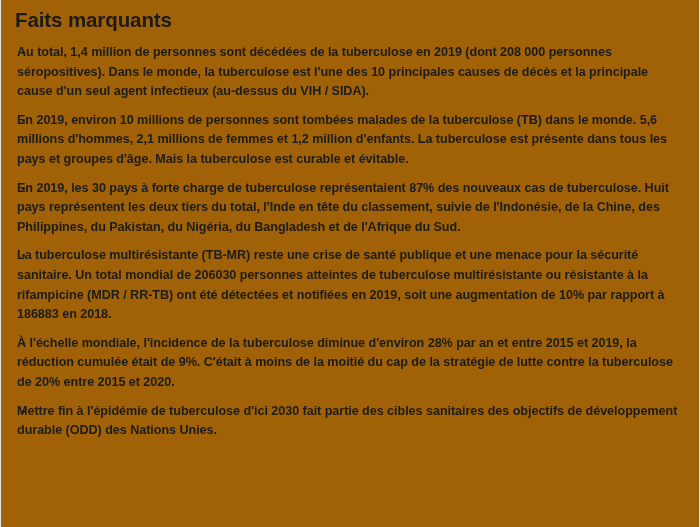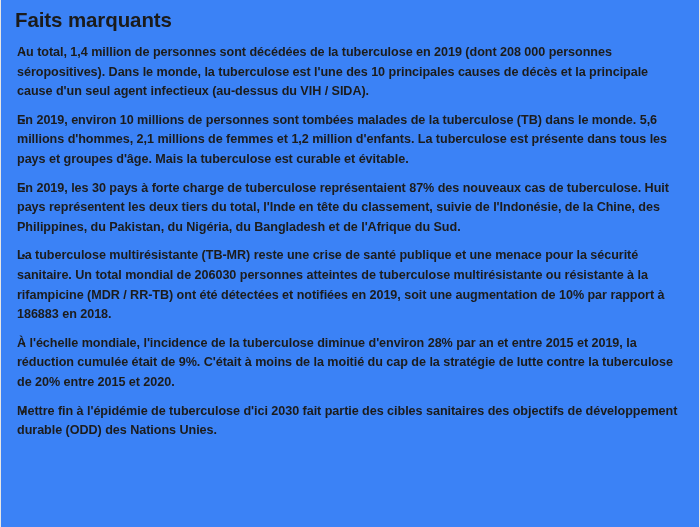--- a/index.html
+++ b/index.html
@@ -15,21 +15,21 @@
     font-family: "Liberation Sans", "DejaVu Sans", sans-serif;
     color: #1c1c1c;
     -webkit-font-smoothing: antialiased;
   }
 
   .page {
     position: relative;
     width: 700px;
     height: 527px;
     box-sizing: border-box;
-    background: #3b82f6;
+    background: #a16207;
     border-left: 1px solid #e6e6e6;
     border-right: 1px solid #e6e6e6;
     padding: 0;
   }
 
   .page-title {
     margin: 0;
     padding: 7px 0 0 14px;
     font-size: 20.5px;
     line-height: 26px;

